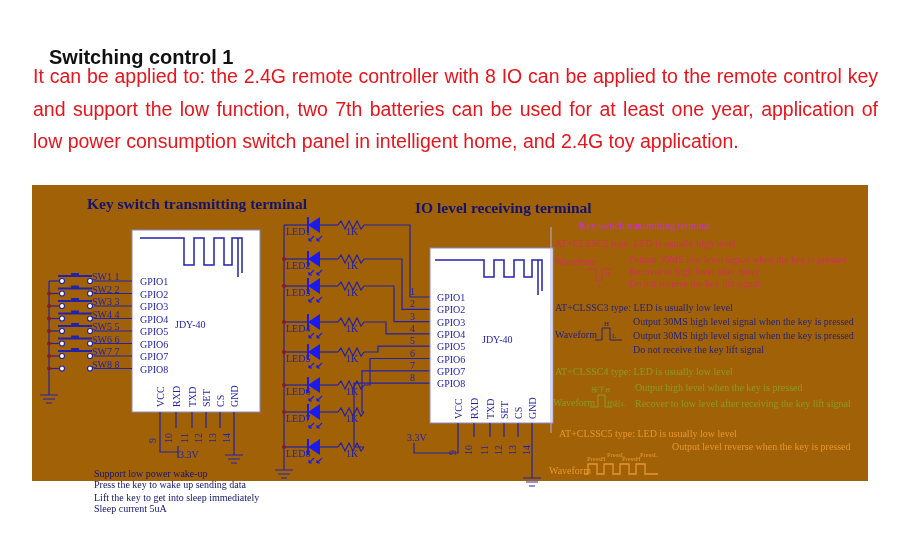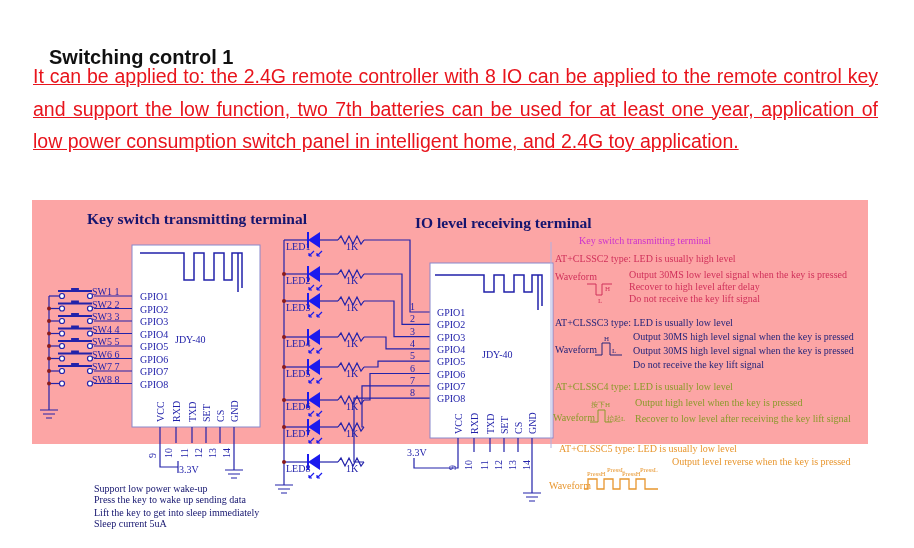--- a/index.html
+++ b/index.html
@@ -1,19 +1,19 @@
 <!DOCTYPE html>
 <html><head>
 <meta charset="utf-8">
 <style>
   html, body { margin:0; padding:0; background:#ffffff; }
   body { width:914px; height:548px; position:relative; overflow:hidden; font-family:"Liberation Sans", sans-serif; }
   .heading { position:absolute; left:33px; top:30px; font-size:20px; font-weight:bold; color:#111; margin:16px; }
-  .desc { position:absolute; left:33px; top:60px; width:845px; font-size:19.5px; line-height:32.5px; color:#e8141c; margin:0; text-align:justify;text-decoration:underline; }
-  .panel { position:absolute; left:32px; top:200px; width:836px; height:244px; background:#fca5a5; }
+  .desc { position:absolute; left:33px; top:60px; width:845px; font-size:19.5px; line-height:32.5px; color:#e8141c; margin:0; text-align:justify; }
+  .panel { position:absolute; left:32px; top:185px; width:836px; height:296px; background:#a16207; }
   svg text { font-family:"Liberation Serif", serif; }
   .ttl { font-weight:bold; font-size:15.5px; fill:#14146e; }
   .lbl { font-size:10px; fill:#2222aa; }
   .ann { font-size:10px; }
 </style>
 </head>
 <body>
 
 <h1 class="heading">Switching control 1</h1>
 <p class="desc">It can be applied to: the 2.4G remote controller with 8 IO can be applied to the remote control key and support the low function, two 7th batteries can be used for at least one year, application of low power consumption switch panel in intelligent home, and 2.4G toy application.</p>

